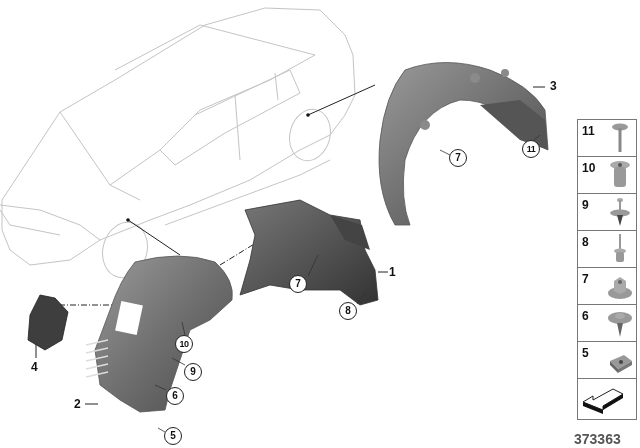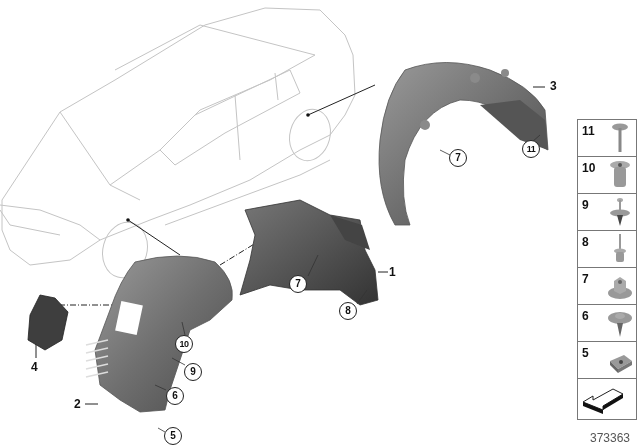--- a/index.html
+++ b/index.html
@@ -7,21 +7,21 @@
   #stage { position:absolute; left:0; top:0; width:640px; height:448px; }
   .callout-num { position:absolute; font-weight:bold; font-size:12px; color:#111; line-height:12px; }
   .circle-num { position:absolute; width:16px; height:16px; border:1.4px solid #222; border-radius:50%; background:#fff;
                 font-size:10px; font-weight:bold; color:#111; text-align:center; line-height:16px; box-sizing:content-box; }
   .circle-num.small { font-size:9px; letter-spacing:-0.5px; }
   .legend { position:absolute; left:577px; top:119px; width:58px; border:1px solid #777; background:#fff; }
   .legend-cell { position:relative; height:36px; border-bottom:1px solid #777; }
   .legend-cell:last-child { border-bottom:none; height:40px; }
   .legend-cell .num { position:absolute; left:4px; top:4px; font-weight:bold; font-size:12px; color:#111; }
   .legend-cell svg { position:absolute; right:2px; top:1px; }
-  .fig-id { position:absolute; left:590px; top:431px; font-size:12px; color:#555; }
+  .fig-id { position:absolute; left:574px; top:431px; font-size:14px; color:#555;font-weight:bold; }
 </style>
 </head>
 <body>
 
 <div id="stage">
 <svg width="640" height="448" viewBox="0 0 640 448">
   <defs>
     <linearGradient id="g1" x1="0" y1="0" x2="1" y2="1">
       <stop offset="0" stop-color="#9a9a9a"></stop>
           <stop offset="0.5" stop-color="#6f6f6f"></stop>

